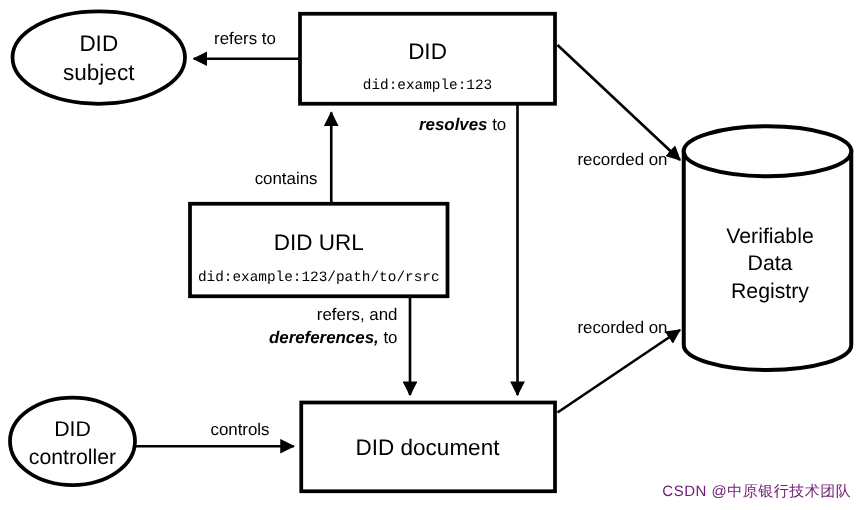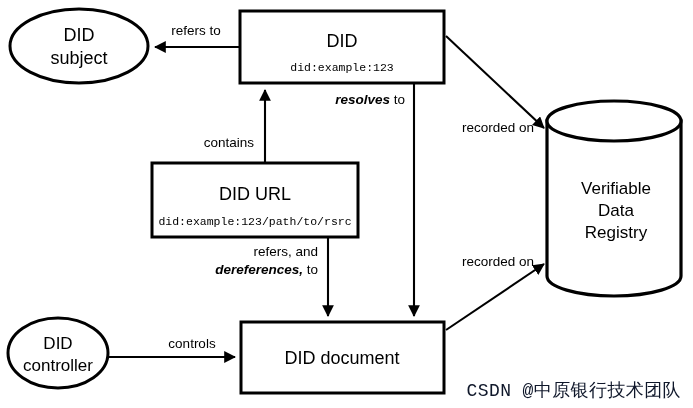--- a/index.html
+++ b/index.html
@@ -71,23 +71,23 @@
   .edge-label.mid { text-anchor: middle; }
   .edge-label.end { text-anchor: end; }
   .edge-label .em {
     font-weight: bold;
     font-style: italic;
   }
   .watermark-text {
     position: absolute;
     right: 12px;
     bottom: 6px;
-    font-family: Liberation Mono, monospace;
-    font-size: 18px;
-    color: #0f172a;
+    font-family: Liberation Sans, sans-serif;
+    font-size: 12px;
+    color: #701a75;
     letter-spacing: 0.4px;
     white-space: nowrap;
     user-select: none;
   }
 </style>
 </head>
 <body>
 
 <div id="diagram-root">
   <svg class="diagram" viewBox="0 0 693 408" xmlns="http://www.w3.org/2000/svg">

